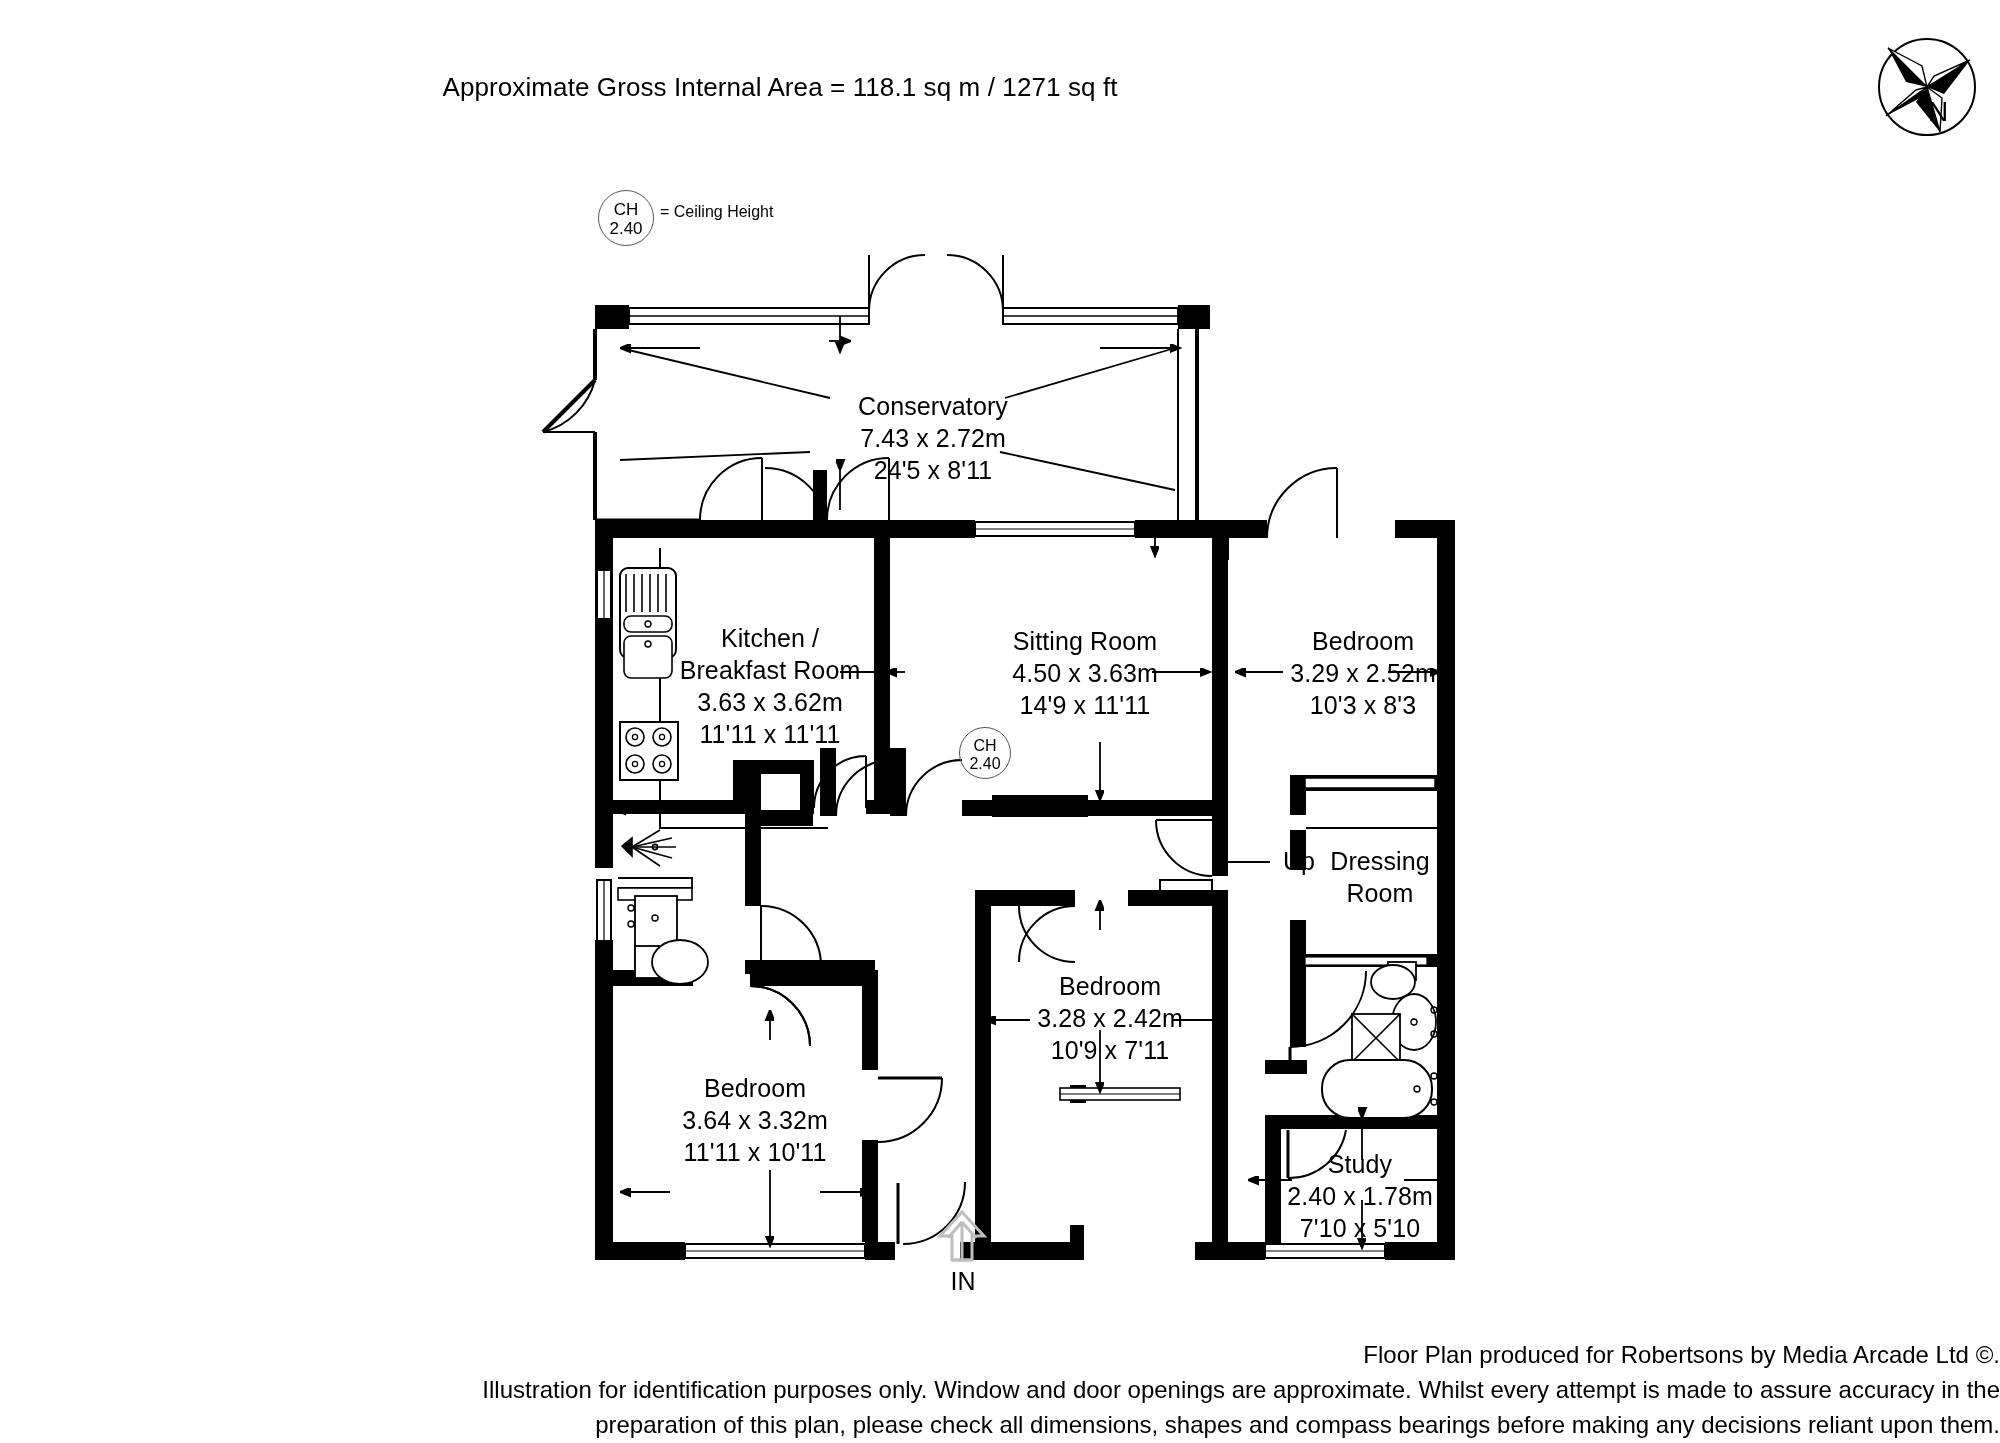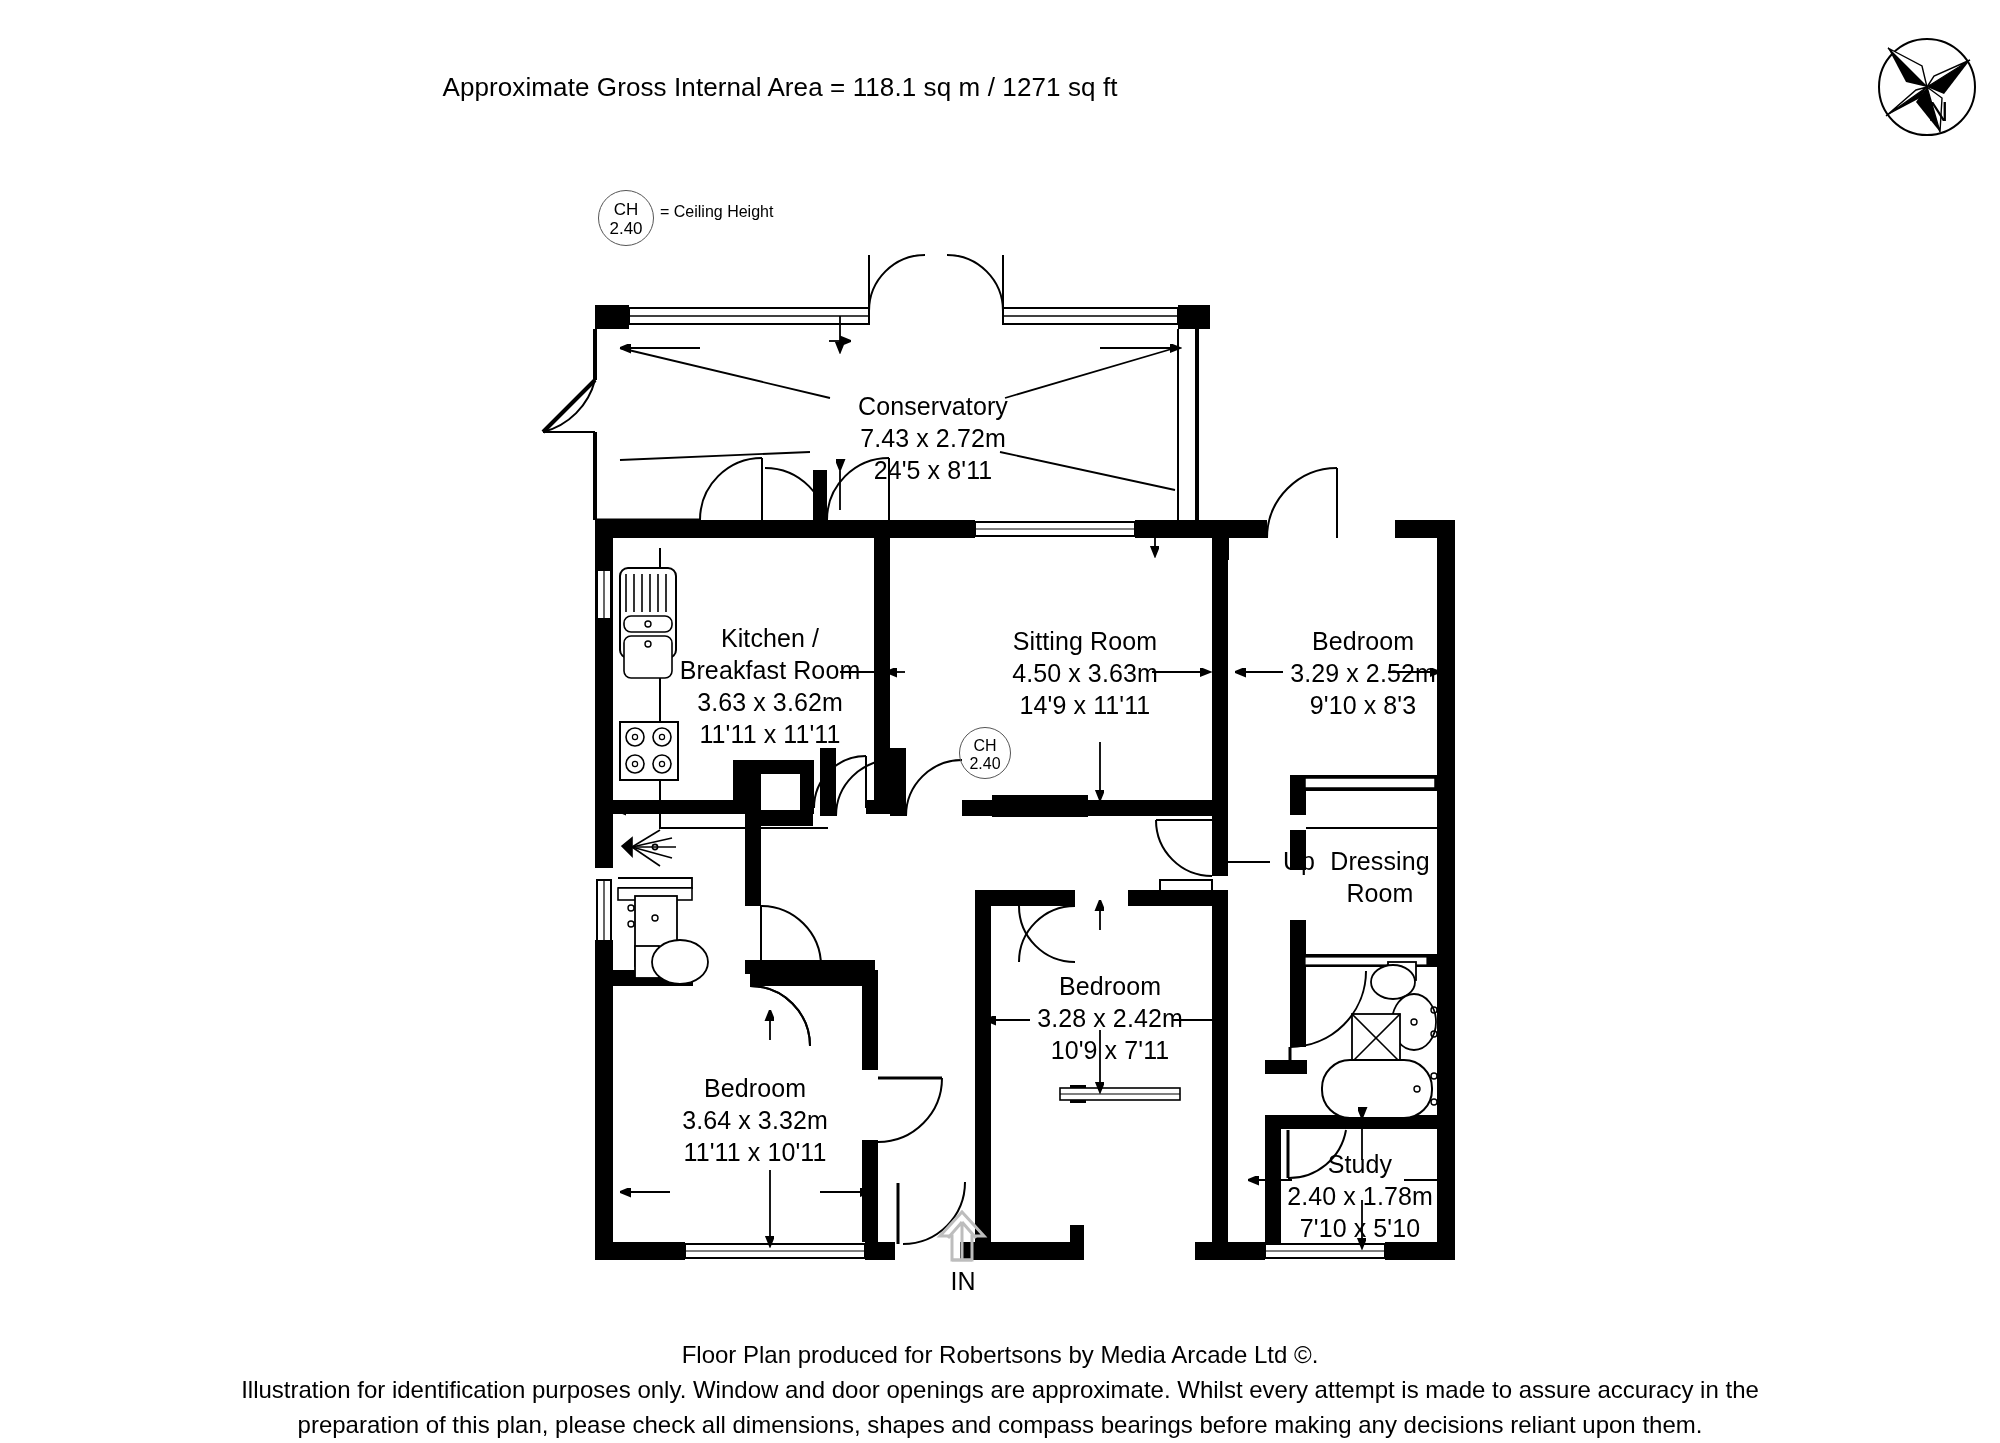--- a/index.html
+++ b/index.html
@@ -114,21 +114,21 @@
   
   #footer {
     position: absolute;
     left: 0;
     top: 1338px;
     width: 2000px;
     text-align: center;
     font-size: 24px;
     line-height: 1.45;
   }
-  #footer div { white-space: nowrap; }
+  #footer div { white-space: nowrap; text-align: right; }
 </style>
 </head>
 <body>
 
 <div id="page">
 
   <div id="title">Approximate Gross Internal Area = 118.1 sq m / 1271 sq ft</div>
 
   <svg id="compass" viewBox="0 0 110 110">
     <circle cx="55" cy="55" r="48" fill="#ffffff" stroke="#000000" stroke-width="2"></circle>
@@ -461,21 +461,21 @@
 
   <div class="room-label" style="left:975px; top:625px; width:220px;">
     <span class="rn">Sitting Room</span>
     <span class="rm">4.50 x 3.63m</span>
     <span class="rf">14'9 x 11'11</span>
   </div>
 
   <div class="room-label" style="left:1258px; top:625px; width:210px;">
     <span class="rn">Bedroom</span>
     <span class="rm">3.29 x 2.52m</span>
-    <span class="rf">9'10 x 8'3</span>
+    <span class="rf">10'3 x 8'3</span>
   </div>
 
   <div class="room-label" style="left:1300px; top:845px; width:160px;">
     <span class="rn">Dressing</span>
     <span class="rn">Room</span>
   </div>
 
   <div class="room-label" style="left:1000px; top:970px; width:220px;">
     <span class="rn">Bedroom</span>
     <span class="rm">3.28 x 2.42m</span>

